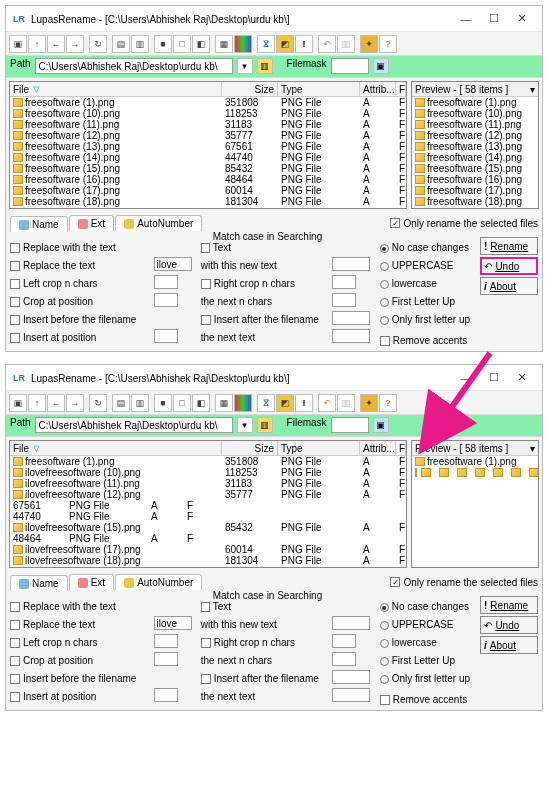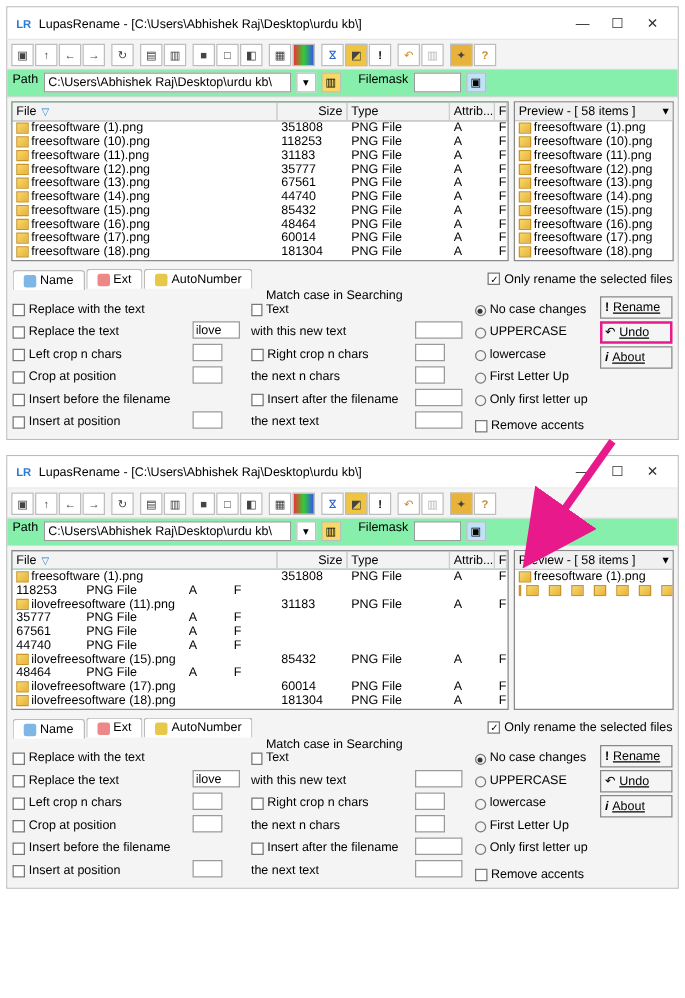--- a/index.html
+++ b/index.html
@@ -463,33 +463,35 @@
       </div>
       <div class="gbody" id="gridB">
             <div class="grow">
               <div class="gcell file"><span class="ficon"></span>freesoftware (1).png</div>
               <div class="gcell size">351808</div>
               <div class="gcell type">PNG File</div>
               <div class="gcell attr">A</div>
               <div class="gcell p">F</div>
             </div>
             <div class="grow">
+              <div class="gcell file"><span class="ficon"></span>ilovefreesoftware (10).png</div>
               <div class="gcell size">118253</div>
               <div class="gcell type">PNG File</div>
               <div class="gcell attr">A</div>
               <div class="gcell p">F</div>
             </div>
             <div class="grow">
               <div class="gcell file"><span class="ficon"></span>ilovefreesoftware (11).png</div>
               <div class="gcell size">31183</div>
               <div class="gcell type">PNG File</div>
               <div class="gcell attr">A</div>
               <div class="gcell p">F</div>
             </div>
             <div class="grow">
+              <div class="gcell file"><span class="ficon"></span>ilovefreesoftware (12).png</div>
               <div class="gcell size">35777</div>
               <div class="gcell type">PNG File</div>
               <div class="gcell attr">A</div>
               <div class="gcell p">F</div>
             </div>
             <div class="grow">
               <div class="gcell size">67561</div>
               <div class="gcell type">PNG File</div>
               <div class="gcell attr">A</div>
               <div class="gcell p">F</div>

